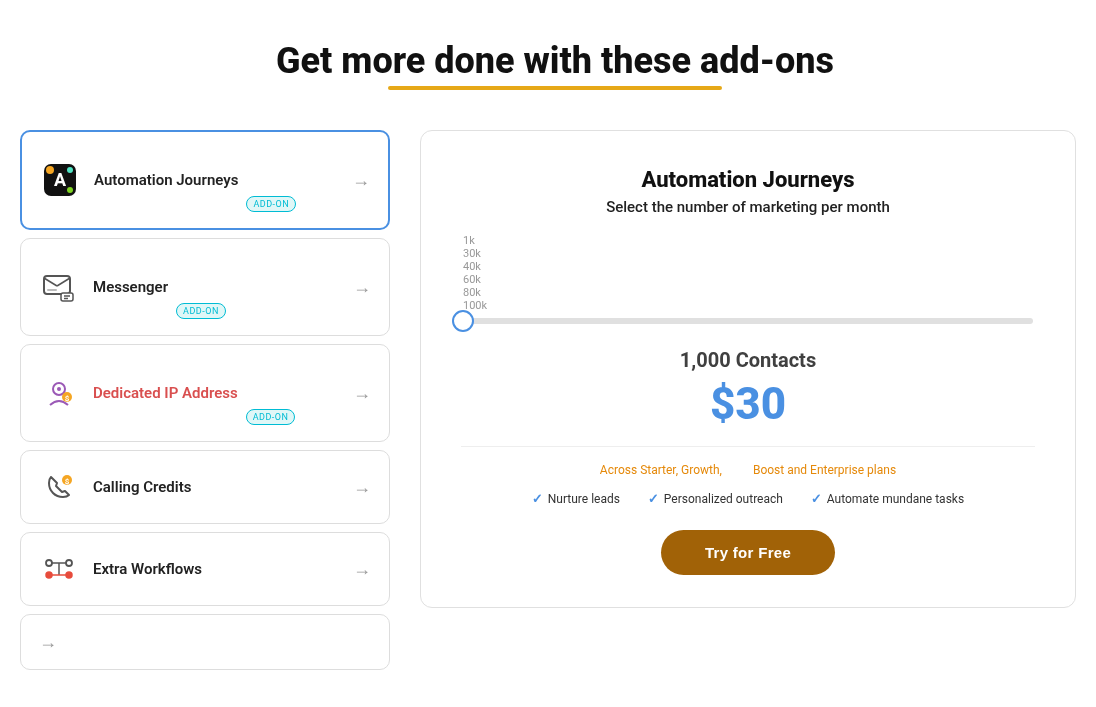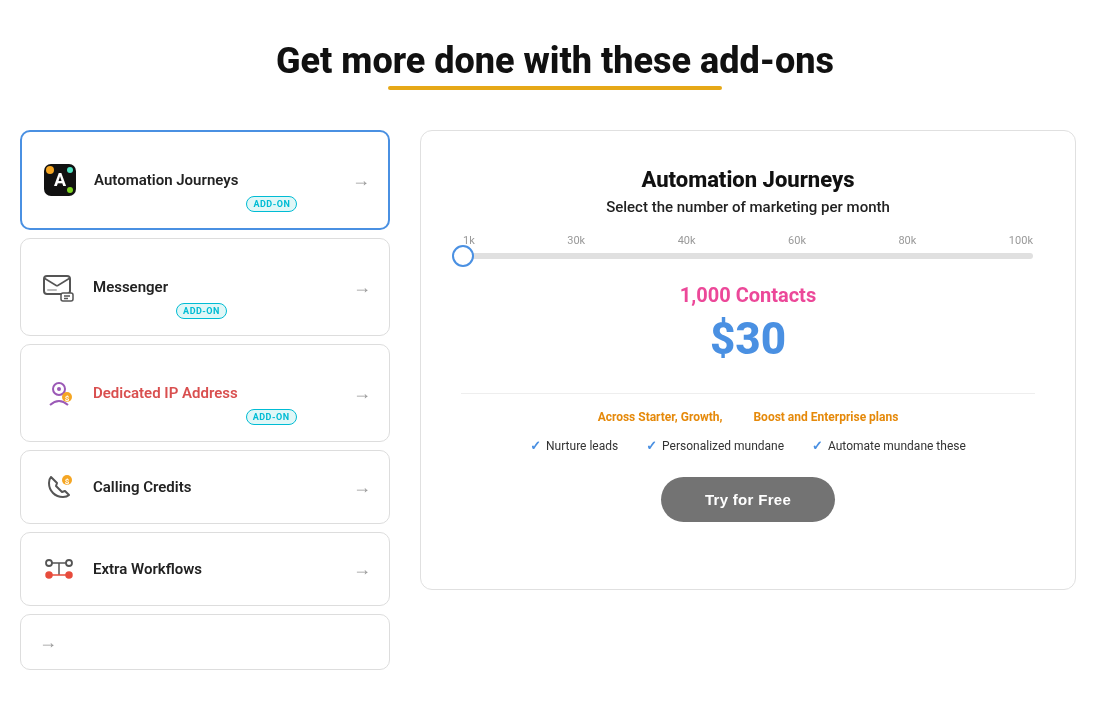--- a/index.html
+++ b/index.html
@@ -97,21 +97,21 @@
       gap: 8px;
     }
 
     .addon-label.colored {
       color: #d94f4f;
       justify-content: flex-end;
     }
 
     .badge {
       font-size: 9px;
-      font-weight: 700;
+      font-weight: 400;
       padding: 2px 6px;
       border-radius: 20px;
       letter-spacing: 0.5px;
       text-transform: uppercase;
       margin-top: 48px;
     }
 
     .badge-cyan {
       background: #e0f7f7;
       color: #00bcd4;
@@ -160,20 +160,21 @@
       margin-bottom: 24px;
     }
 
     .slider-ticks {
       display: flex;
       justify-content: space-between;
       font-size: 11px;
       color: #999;
       margin-bottom: 6px;
       padding: 0 2px;
+      flex-direction: column;
     }
 
     .slider-wrap {
       position: relative;
       padding: 0 2px;
     }
 
     .slider-track {
       width: 100%;
       height: 6px;
@@ -198,49 +199,49 @@
       position: absolute;
       top: 50%;
       left: 0%;
       transform: translate(-50%, -50%);
       cursor: pointer;
     }
 
     .contacts-count {
       font-size: 20px;
       font-weight: 700;
-      color: #ec4899;
+      color: #404040;
       text-align: center;
       margin-bottom: 6px;
     }
 
     .contacts-price {
       font-size: 44px;
       font-weight: 800;
       color: #4a90e2;
       text-align: center;
-      margin-bottom: 28px;
+      margin-bottom: 16px;
     }
 
     .divider {
       border: none;
       border-top: 1px solid #eee;
       margin-bottom: 16px;
     }
 
     .plans-note {
       font-size: 12px;
       color: #666;
       text-align: center;
       margin-bottom: 14px;
     }
 
     .plans-note span {
       color: #e5890a;
-      font-weight: 700;
+      font-weight: 400;
     }
 
     .features-row {
       display: flex;
       justify-content: center;
       gap: 28px;
       margin-bottom: 24px;
       flex-wrap: wrap;
     }
 
@@ -254,21 +255,21 @@
 
     .check-icon {
       color: #4a90e2;
       font-size: 13px;
       font-weight: 700;
     }
 
     .try-btn {
       display: block;
       margin: 0 auto;
-      background: #737373;
+      background: #a16207;
       color: #fff;
       font-size: 15px;
       font-weight: 700;
       border: none;
       border-radius: 30px;
       padding: 14px 44px;
       cursor: pointer;
       letter-spacing: 0.3px;
     }
 
@@ -411,33 +412,33 @@
       </div>
     </div>
 
     <div class="contacts-count">1,000 Contacts</div>
     <div class="contacts-price">$30</div>
 
     <hr class="divider">
 
     <div class="plans-note">
       <span>Across Starter, Growth,</span>
-      <span style="color:#e5890a; font-weight:700;margin-left:28px;">Boost and Enterprise plans</span>
+      <span style="color:#e5890a; font-weight:400;margin-left:28px;">Boost and Enterprise plans</span>
     </div>
 
     <div class="features-row">
       <div class="feature-item">
         <span class="check-icon">✓</span>
         <span>Nurture leads</span>
       </div>
       <div class="feature-item">
         <span class="check-icon">✓</span>
-        <span>Personalized mundane</span>
+        <span>Personalized outreach</span>
       </div>
       <div class="feature-item">
         <span class="check-icon">✓</span>
-        <span>Automate mundane these</span>
+        <span>Automate mundane tasks</span>
       </div>
     </div>
 
     <button class="try-btn">Try for Free</button>
   </div>
 </div>
 
 </body></html>

